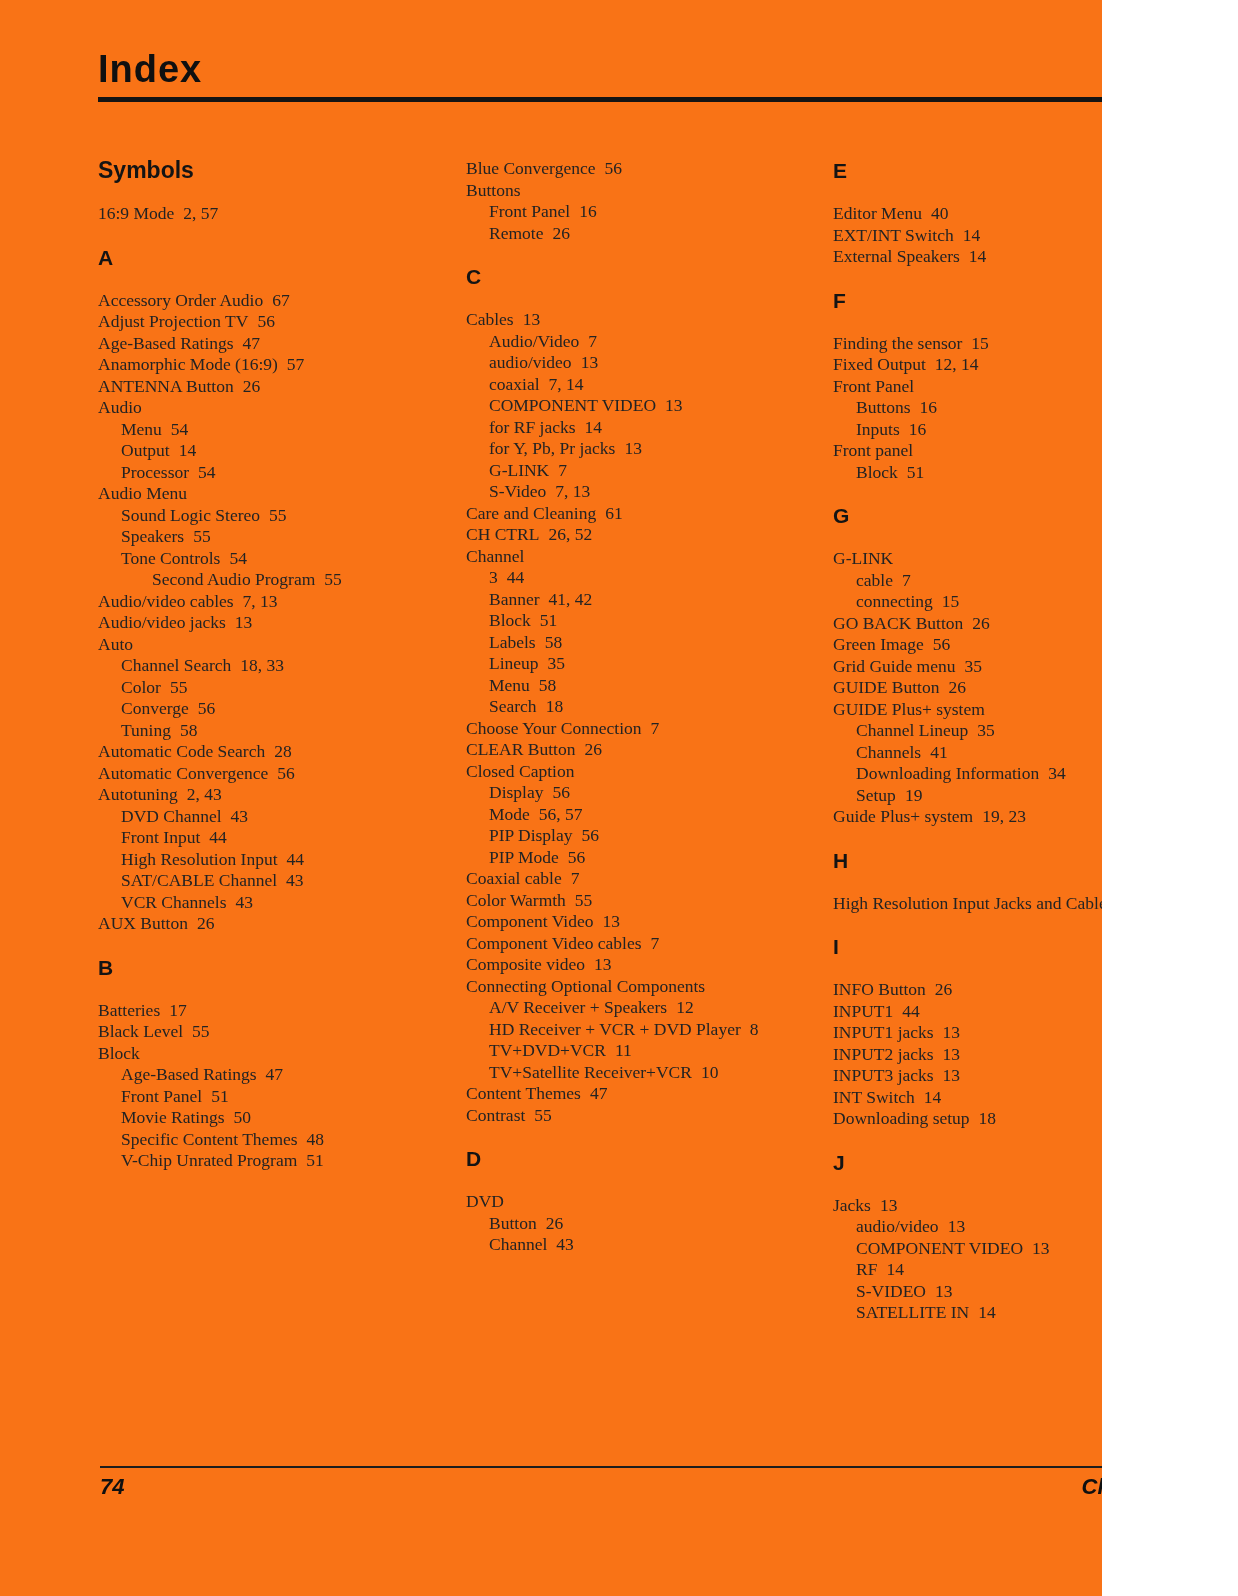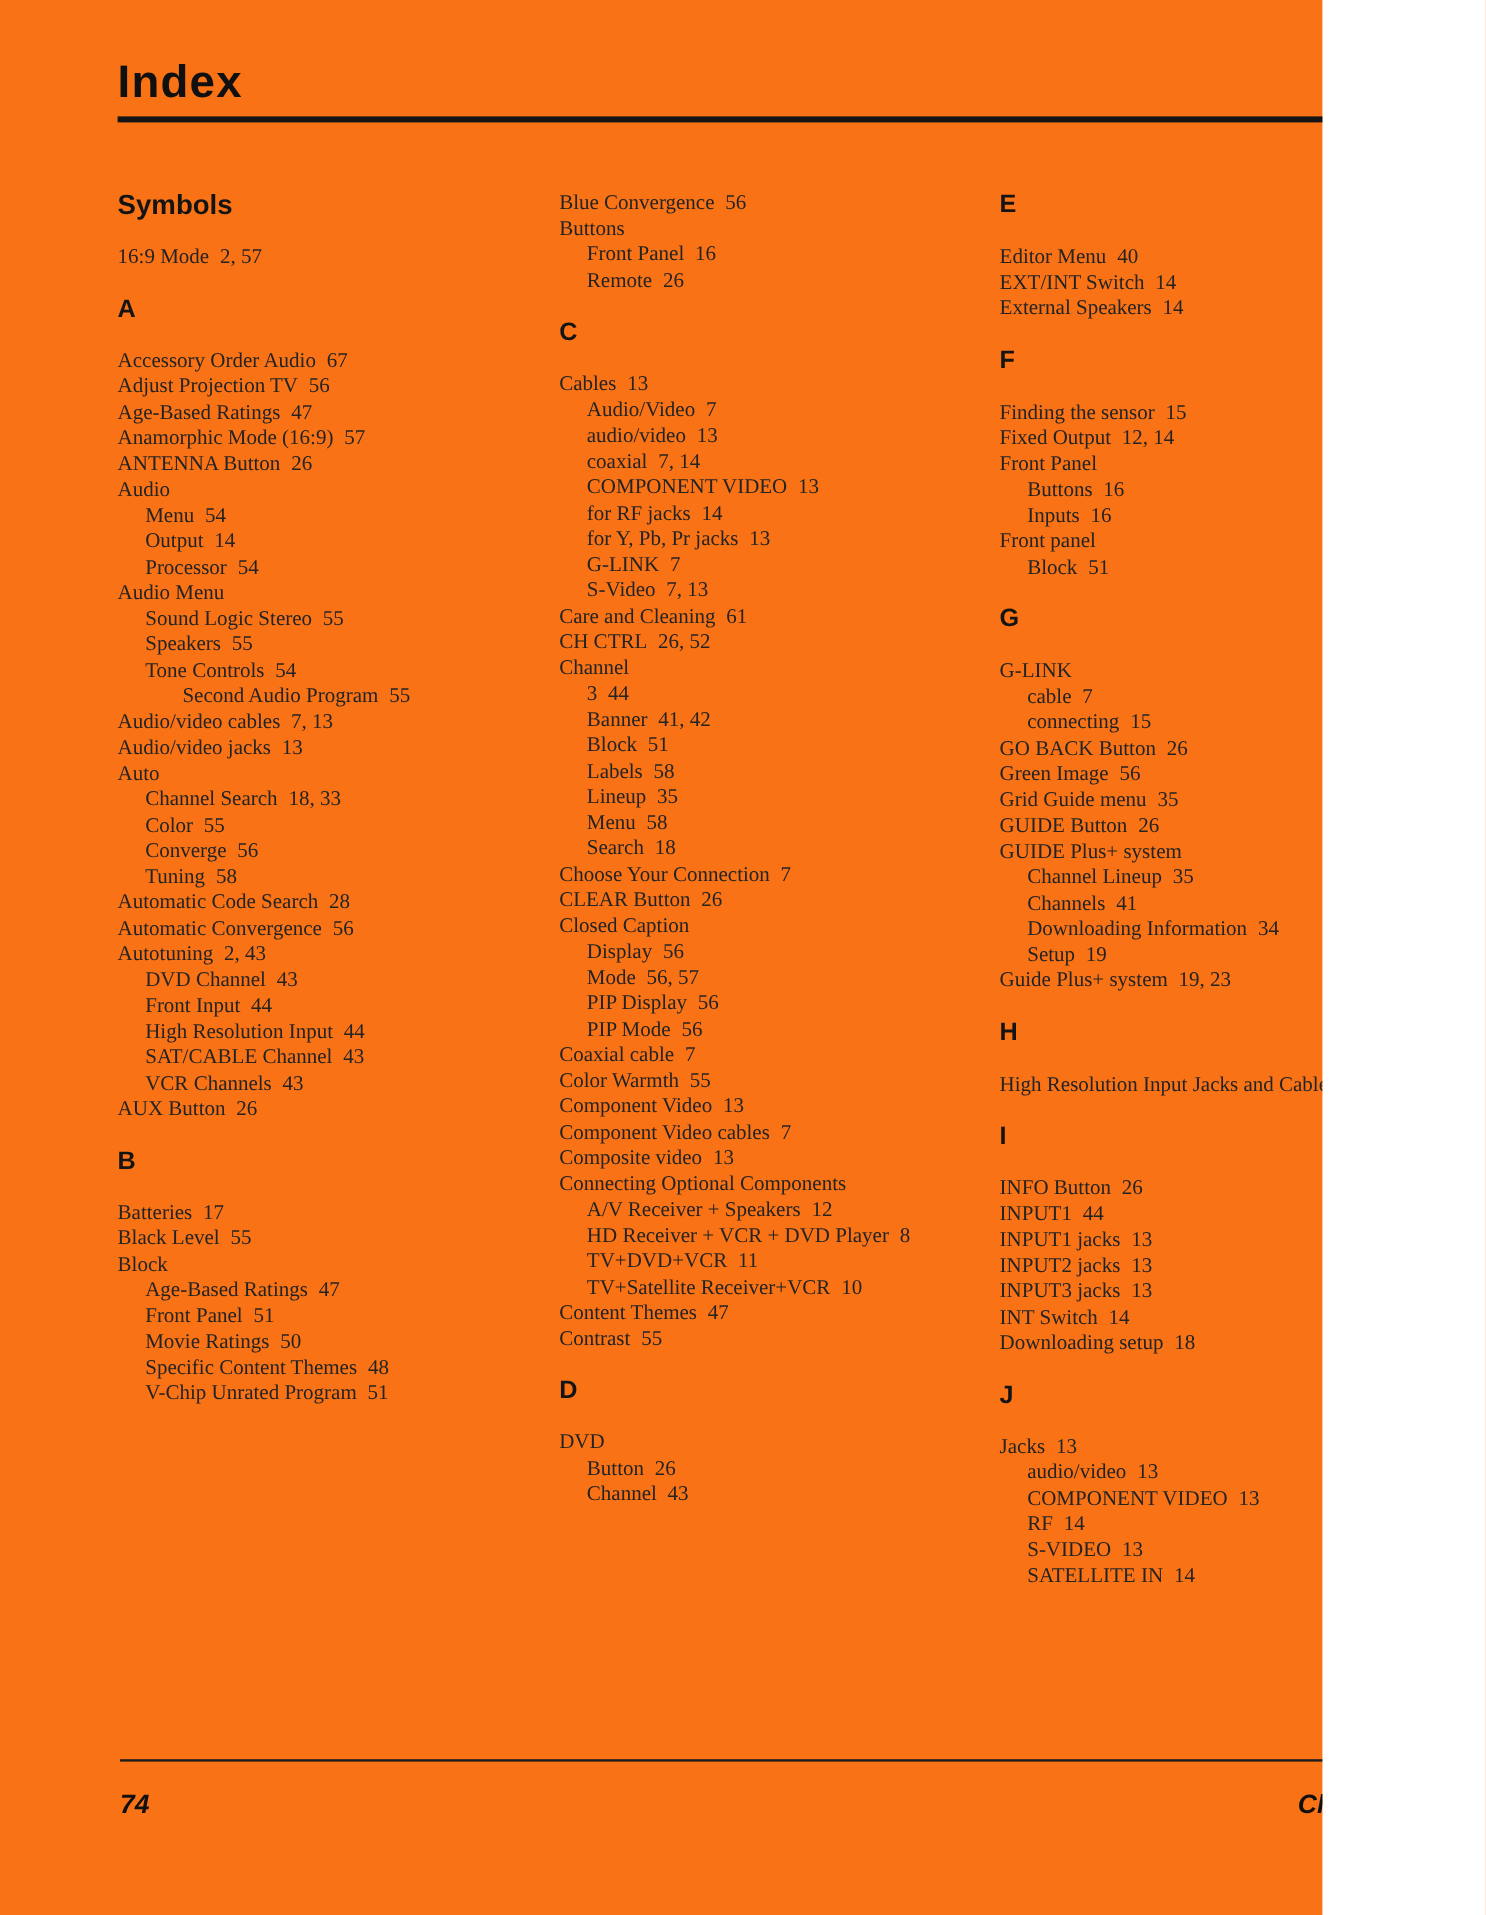--- a/index.html
+++ b/index.html
@@ -49,21 +49,21 @@
   .entry .pages { margin-left: 9px; }
   .indent-0 { padding-left: 0; }
   .indent-1 { padding-left: 23px; }
   .indent-2 { padding-left: 54px; }
 
   .footer { position: absolute; left: 100px; top: 1466px; width: 1083px; }
   .footer-rule { height: 2px; background: #1d1d1d; }
   .footer-row {
     display: flex;
     justify-content: space-between;
-    margin-top: 23px;
+    margin-top: 6px;
     font-family: "Liberation Sans", sans-serif;
     font-weight: bold;
     font-style: italic;
     font-size: 22px;
     color: #101010;
     gap: 12px;
   }
 </style>
 </head>
 <body>

